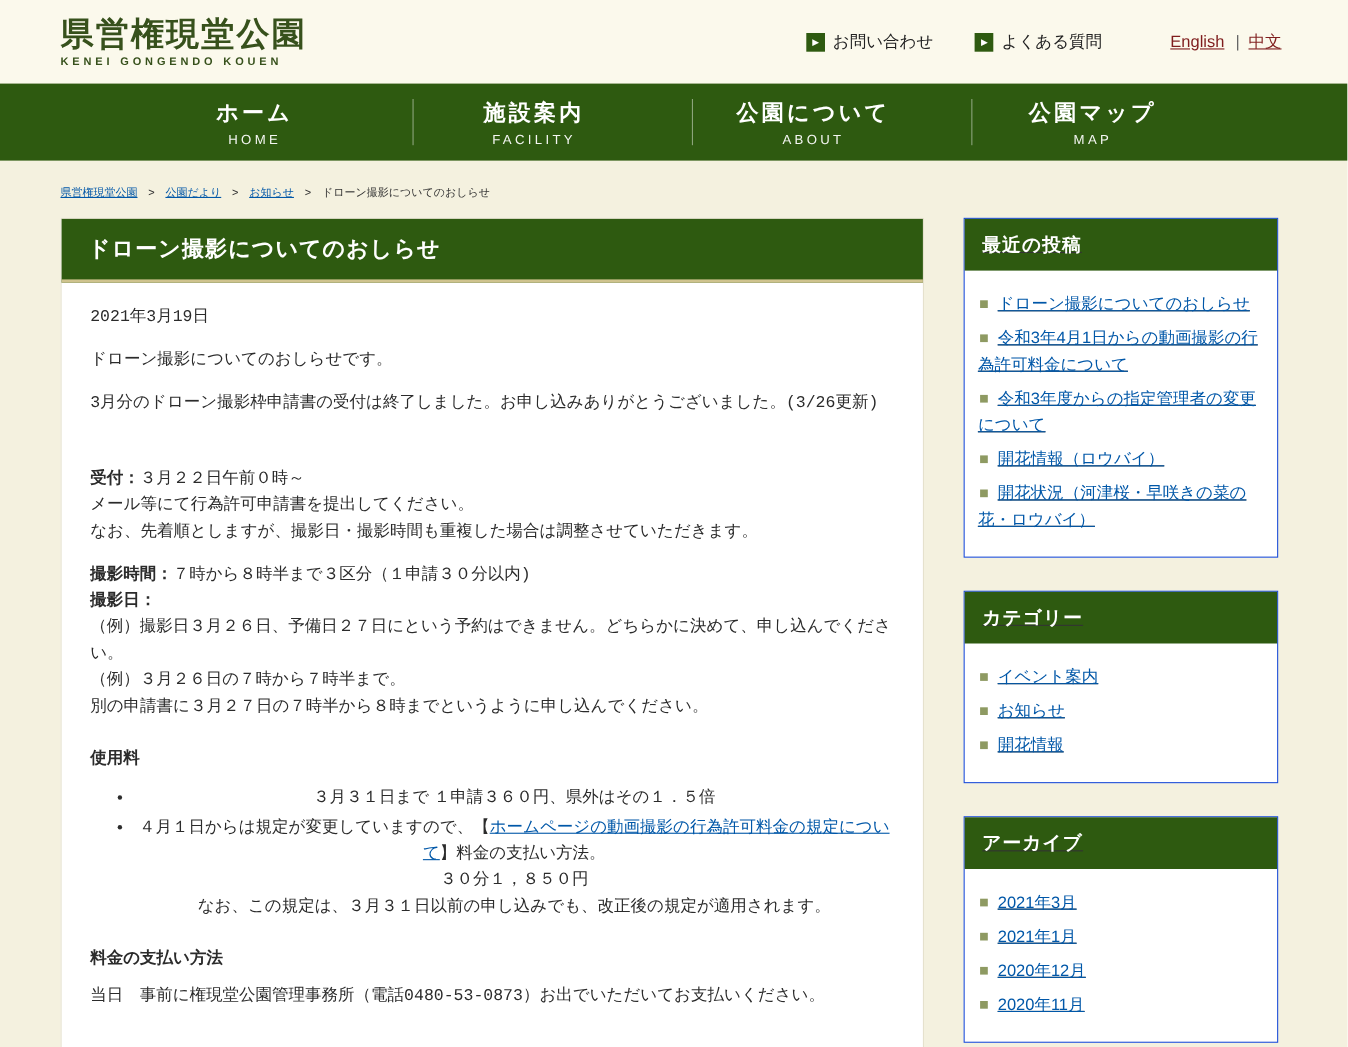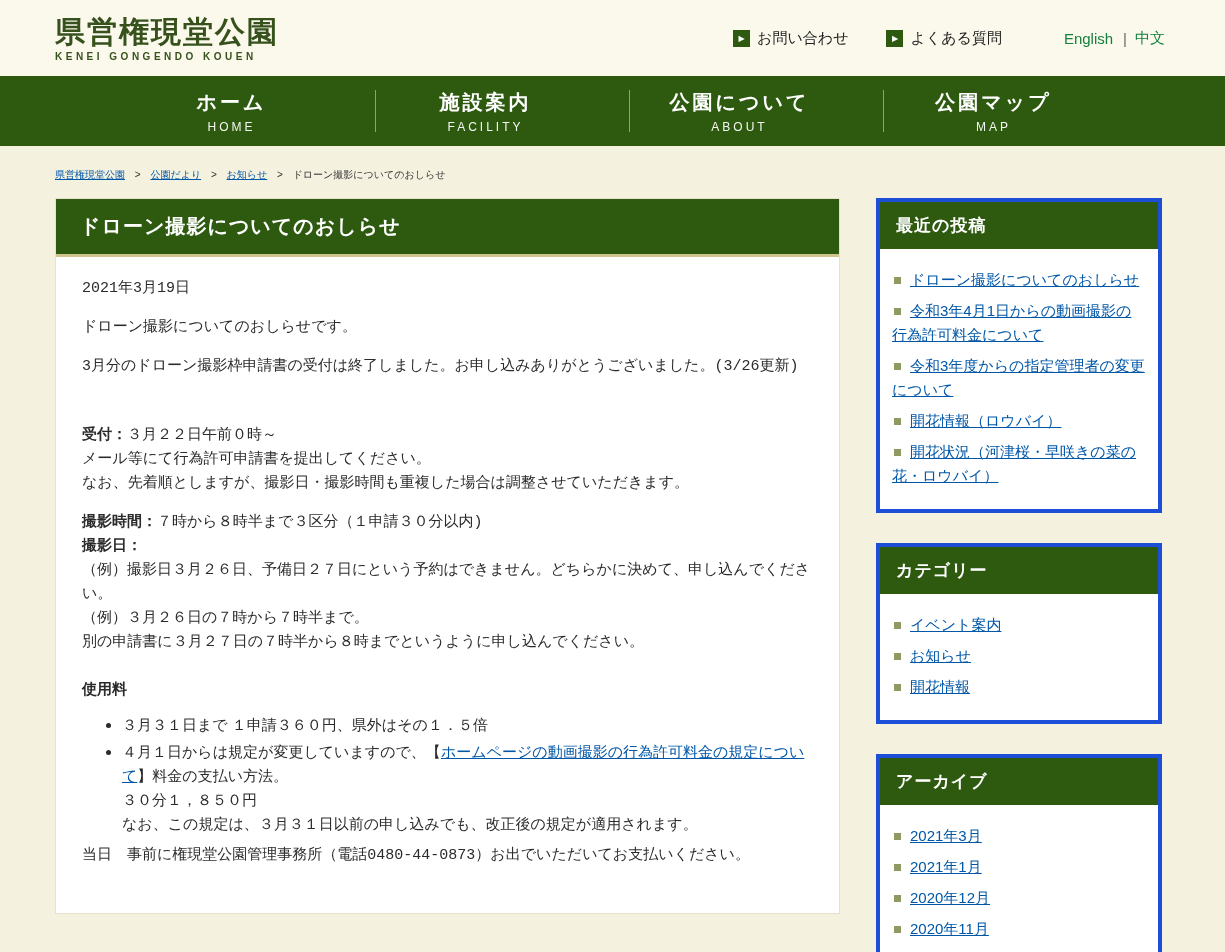--- a/index.html
+++ b/index.html
@@ -28,21 +28,21 @@
     font-size: 10px; font-weight: bold; color: #37511c;
     letter-spacing: 3.5px; margin-top: 3px;
   }
   .header-utils { display: flex; align-items: center; font-size: 15px; }
   .util-link { display: flex; align-items: center; text-decoration: none; color: #222; margin-right: 38px; }
   .sq-icon {
     width: 17px; height: 17px; background: #2e5a10; color: #fff;
     font-size: 8px; display: flex; align-items: center; justify-content: center;
     margin-right: 7px; flex: 0 0 17px;
   }
-  .lang-link { color: #15803d; margin-left: 8px; }
+  .lang-link { color: #7f1d1d; text-decoration: underline; margin-left: 8px; }
   .lang-link.first { margin-left: 24px; }
   .lang-sep { color: #666; margin-left: 10px; }
 
   
   .main-nav { height: 70px; background: #2e5a10; display: flex; justify-content: center; align-items: stretch; gap: 33px; }
   .nav-item {
     width: 221px; display: flex; flex-direction: column; align-items: center; justify-content: center;
     text-decoration: none; color: #fff; position: relative;
   }
   .nav-item + .nav-item::before {
@@ -65,27 +65,27 @@
 
   
   .article { flex: 0 0 785px; width: 785px; background: #fff; border: 1px solid #e5e1cd; }
   .article-title-bar { background: #2e5a10; border-bottom: 3px solid #cfc38e; padding: 14px 24px; }
   .article-title { margin: 0; font-size: 20px; color: #fff; font-weight: bold; letter-spacing: 1px; }
   .article-body { padding: 20px 26px 30px; font-size: 15px; line-height: 1.6; color: #2b2b2b; }
   .article-body p { margin: 0 0 15px; font-family: Liberation Mono, monospace; }
   .a-date { margin-bottom: 16px; }
   .gap { height: 30px; }
   .bold-heading { font-weight: bold; margin: 24px 0 10px !important; }
-  .fee-list { margin: 0 0 8px; padding-left: 40px; }
+  .fee-list { margin: 0 0 8px; padding-left: 40px; text-align: center; }
   .fee-list li { margin-bottom: 3px; }
   .body-link { color: #0057a8; text-decoration: underline; }
 
   
   .sidebar { flex: 1; min-width: 0; }
-  .side-box { background: #fff; border: 4px solid #1d4ed8; margin-bottom: 30px; }
+  .side-box { background: #fff; border: 1px solid #1d4ed8; margin-bottom: 30px; text-decoration: underline; }
   .side-head {
     margin: 0; background: #2e5a10; color: #fff;
     font-size: 17px; font-weight: bold; padding: 12px 16px; letter-spacing: 1px;
   }
   .side-list { list-style: none; margin: 0; padding: 12px 12px 14px; }
   .side-item { font-size: 15px; line-height: 1.6; margin: 7px 0; }
   .sq-bullet {
     display: inline-block; width: 7px; height: 7px; background: #8e9a62;
     margin: 0 9px 2px 2px; vertical-align: middle;
   }
@@ -179,21 +179,22 @@
           <ul class="fee-list">
             <li>
               <span>３月３１日まで １申請３６０円、県外はその１．５倍</span>
             </li>
             <li>
               <span>４月１日からは規定が変更していますので、【</span><a class="body-link">ホームページの動画撮影の行為許可料金の規定について</a><span>】料金の支払い方法。</span><br>
               <span>３０分１，８５０円</span><br>
               <span>なお、この規定は、３月３１日以前の申し込みでも、改正後の規定が適用されます。</span>
             </li>
           </ul>
-          <p>当日　事前に権現堂公園管理事務所（電話0480-44-0873）お出でいただいてお支払いください。</p>
+          <p class="bold-heading">料金の支払い方法</p>
+          <p>当日　事前に権現堂公園管理事務所（電話0480-53-0873）お出でいただいてお支払いください。</p>
         </div>
       </main>
 
       <aside class="sidebar">
 
         <section class="side-box">
           <h2 class="side-head">最近の投稿</h2>
           <ul class="side-list">
 
               <li class="side-item"><span class="sq-bullet"></span><a class="side-link">ドローン撮影についてのおしらせ</a></li>

